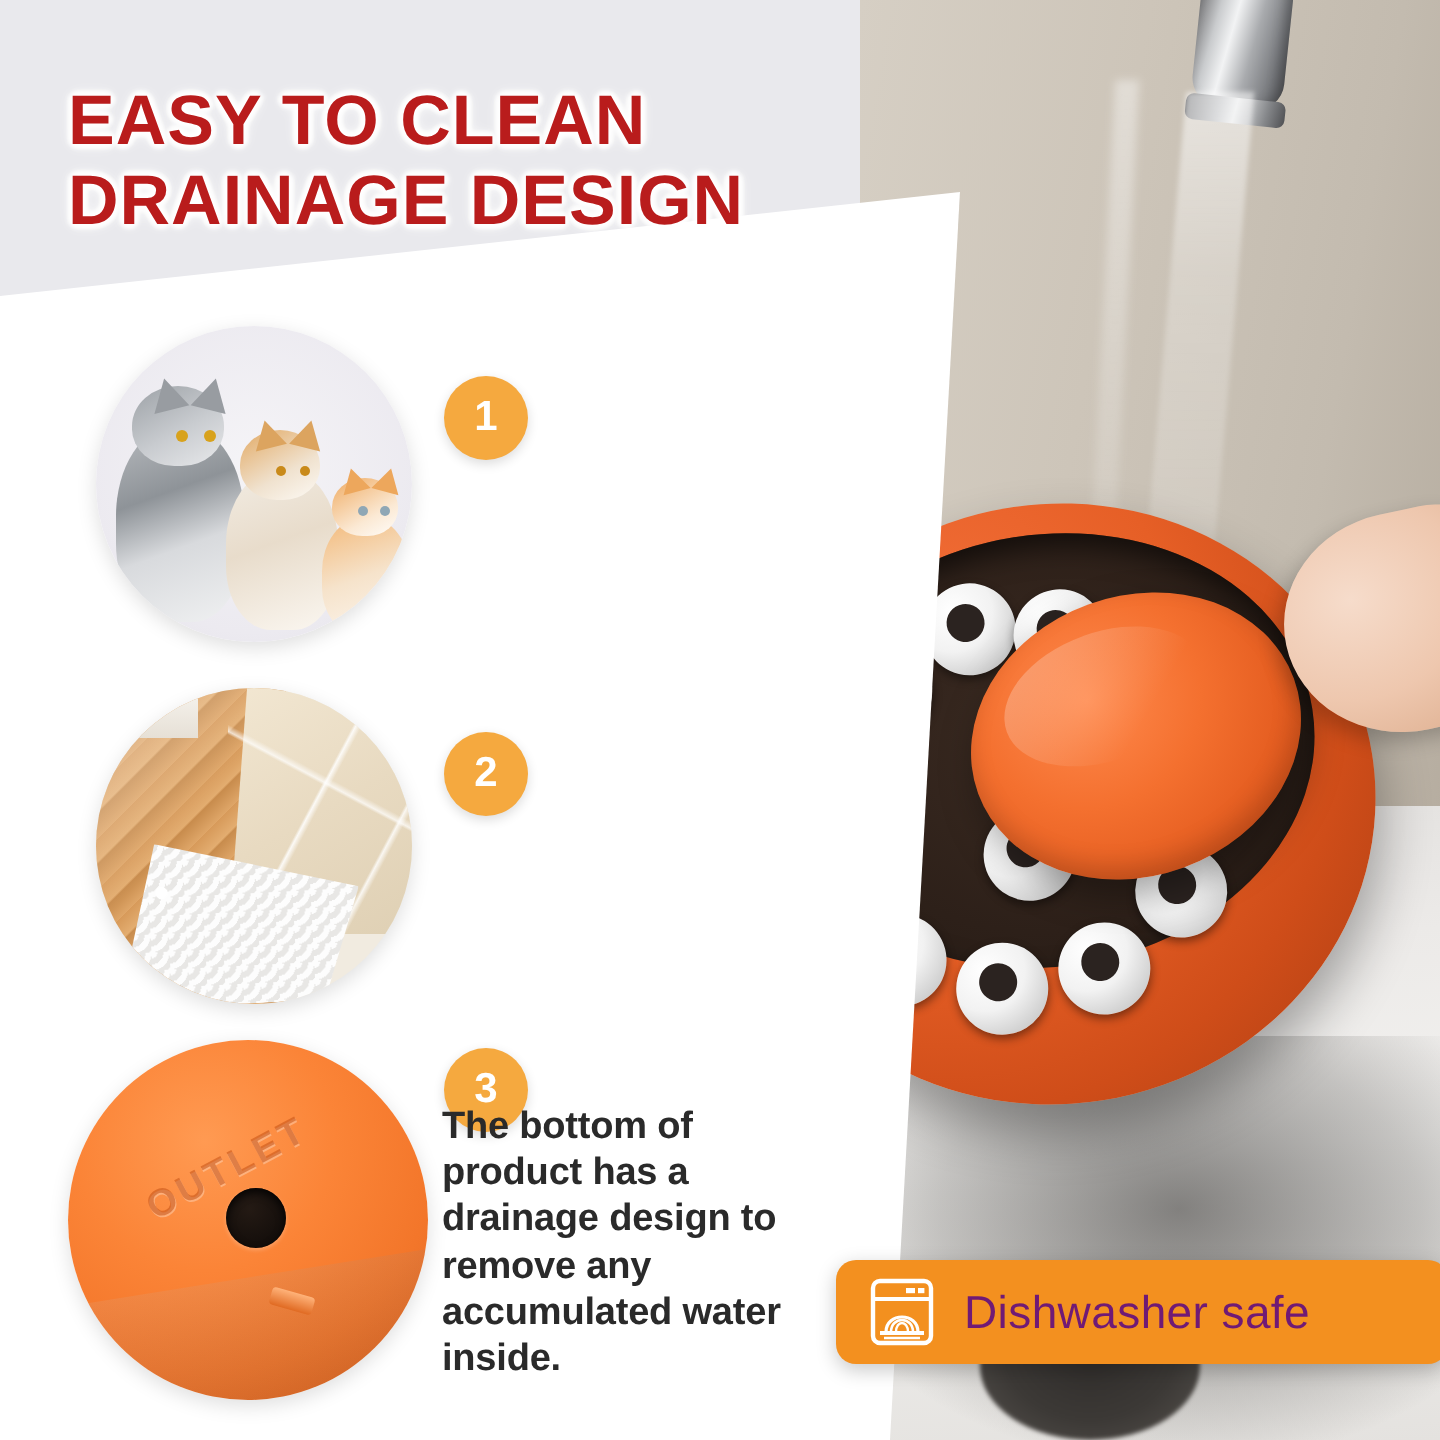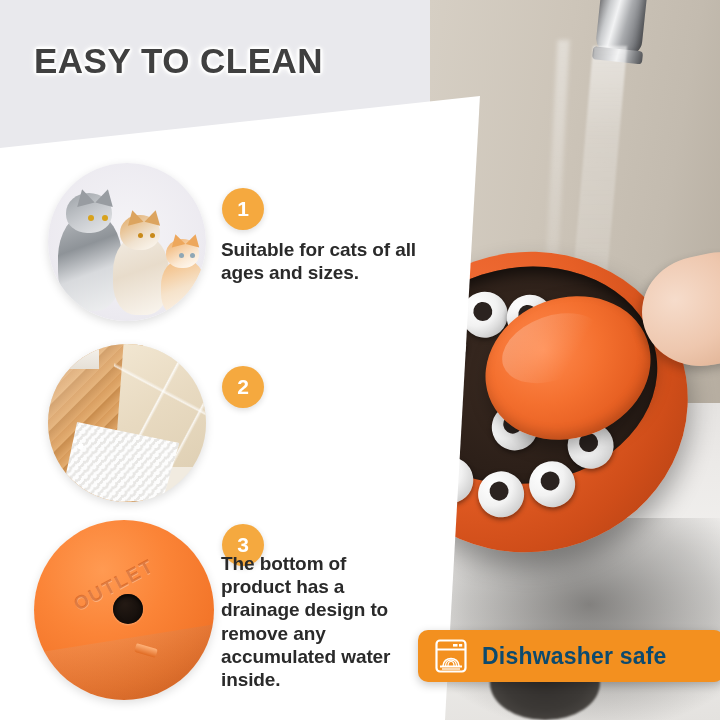--- a/index.html
+++ b/index.html
@@ -109,21 +109,21 @@
     position:absolute;left:0;top:0;width:480px;height:720px;
     background:#ffffff;
     clip-path:polygon(0 148px, 480px 96px, 445px 720px, 0 720px);
     box-shadow:4px 0 14px rgba(0,0,0,.10);
   }
 
   
   .title{
     position:absolute;left:34px;top:41px;width:400px;
     font-size:35px;line-height:1.14;font-weight:bold;letter-spacing:.5px;
-    color:#404040;
+    color:#b91c1c;
     text-transform:uppercase;
     text-shadow:
       0 0 4px #fff, 0 0 4px #fff, 0 0 6px #fff, 0 0 8px #fff,
       -2px 0 2px #fff, 2px 0 2px #fff, 0 -2px 2px #fff, 0 2px 2px #fff;
   }
   .title .l2{display:block;}
   .thumb{
     position:absolute;border-radius:50%;overflow:hidden;
     box-shadow:0 3px 10px rgba(0,0,0,.13);
   }
@@ -217,21 +217,21 @@
   .outlet-notch{position:absolute;left:56%;top:70%;width:22px;height:9px;
     background:linear-gradient(180deg,#ffb37a,#e06a22);border-radius:2px;transform:rotate(16deg);}
 
   
   .dwbadge{
     position:absolute;left:418px;top:630px;width:290px;height:52px;
     background:#f3901f;border-radius:10px;
     display:flex;align-items:center;gap:14px;padding-left:16px;
     box-shadow:0 3px 10px rgba(0,0,0,.22);
   }
-  .dwlabel{color:#0c4a6e;font-size:23px;font-weight:bold;letter-spacing:.2px;}
+  .dwlabel{color:#701a75;font-size:23px;font-weight:normal;letter-spacing:.2px;}
   .dwicon{width:34px;height:36px;flex:0 0 auto;}
 </style>
 </head>
 <body>
 
 <div class="stage">
 
   <div class="photo">
     <div class="wall"></div>
     <div class="counter"></div>
@@ -258,20 +258,21 @@
 
     <div class="lid"></div>
     <div class="hand"></div>
     <div class="drain"></div>
   </div>
 
   <div class="whitepanel"></div>
 
   <div class="title">
     <span>EASY TO CLEAN</span>
+    <span class="l2">DRAINAGE DESIGN</span>
   </div>
 
   <div class="thumb" id="thumb1">
     <div class="cat cat1">
       <div class="b"></div>
         <div class="h">
           <div class="e1"></div>
           <div class="e2"></div>
           <div class="y1"></div>
           <div class="y2"></div>
@@ -292,21 +293,20 @@
           <div class="e1"></div>
           <div class="e2"></div>
           <div class="y1"></div>
           <div class="y2"></div>
         </div>
     </div>
   </div>
   <div class="badge" style="left:222px;top:188px;">
     <span>1</span>
   </div>
-  <div class="ftext" style="left:221px;top:238px;width:196px;">Suitable for cats of all ages and sizes.</div>
 
   <div class="thumb" id="thumb2">
     <div class="fl-wood"></div>
     <div class="fl-wood-sheen"></div>
     <div class="fl-base"></div>
     <div class="fl-tile"></div>
     <div class="fl-tile-lines"></div>
     <div class="fl-carpet"></div>
   </div>
   <div class="badge" style="left:222px;top:366px;">

